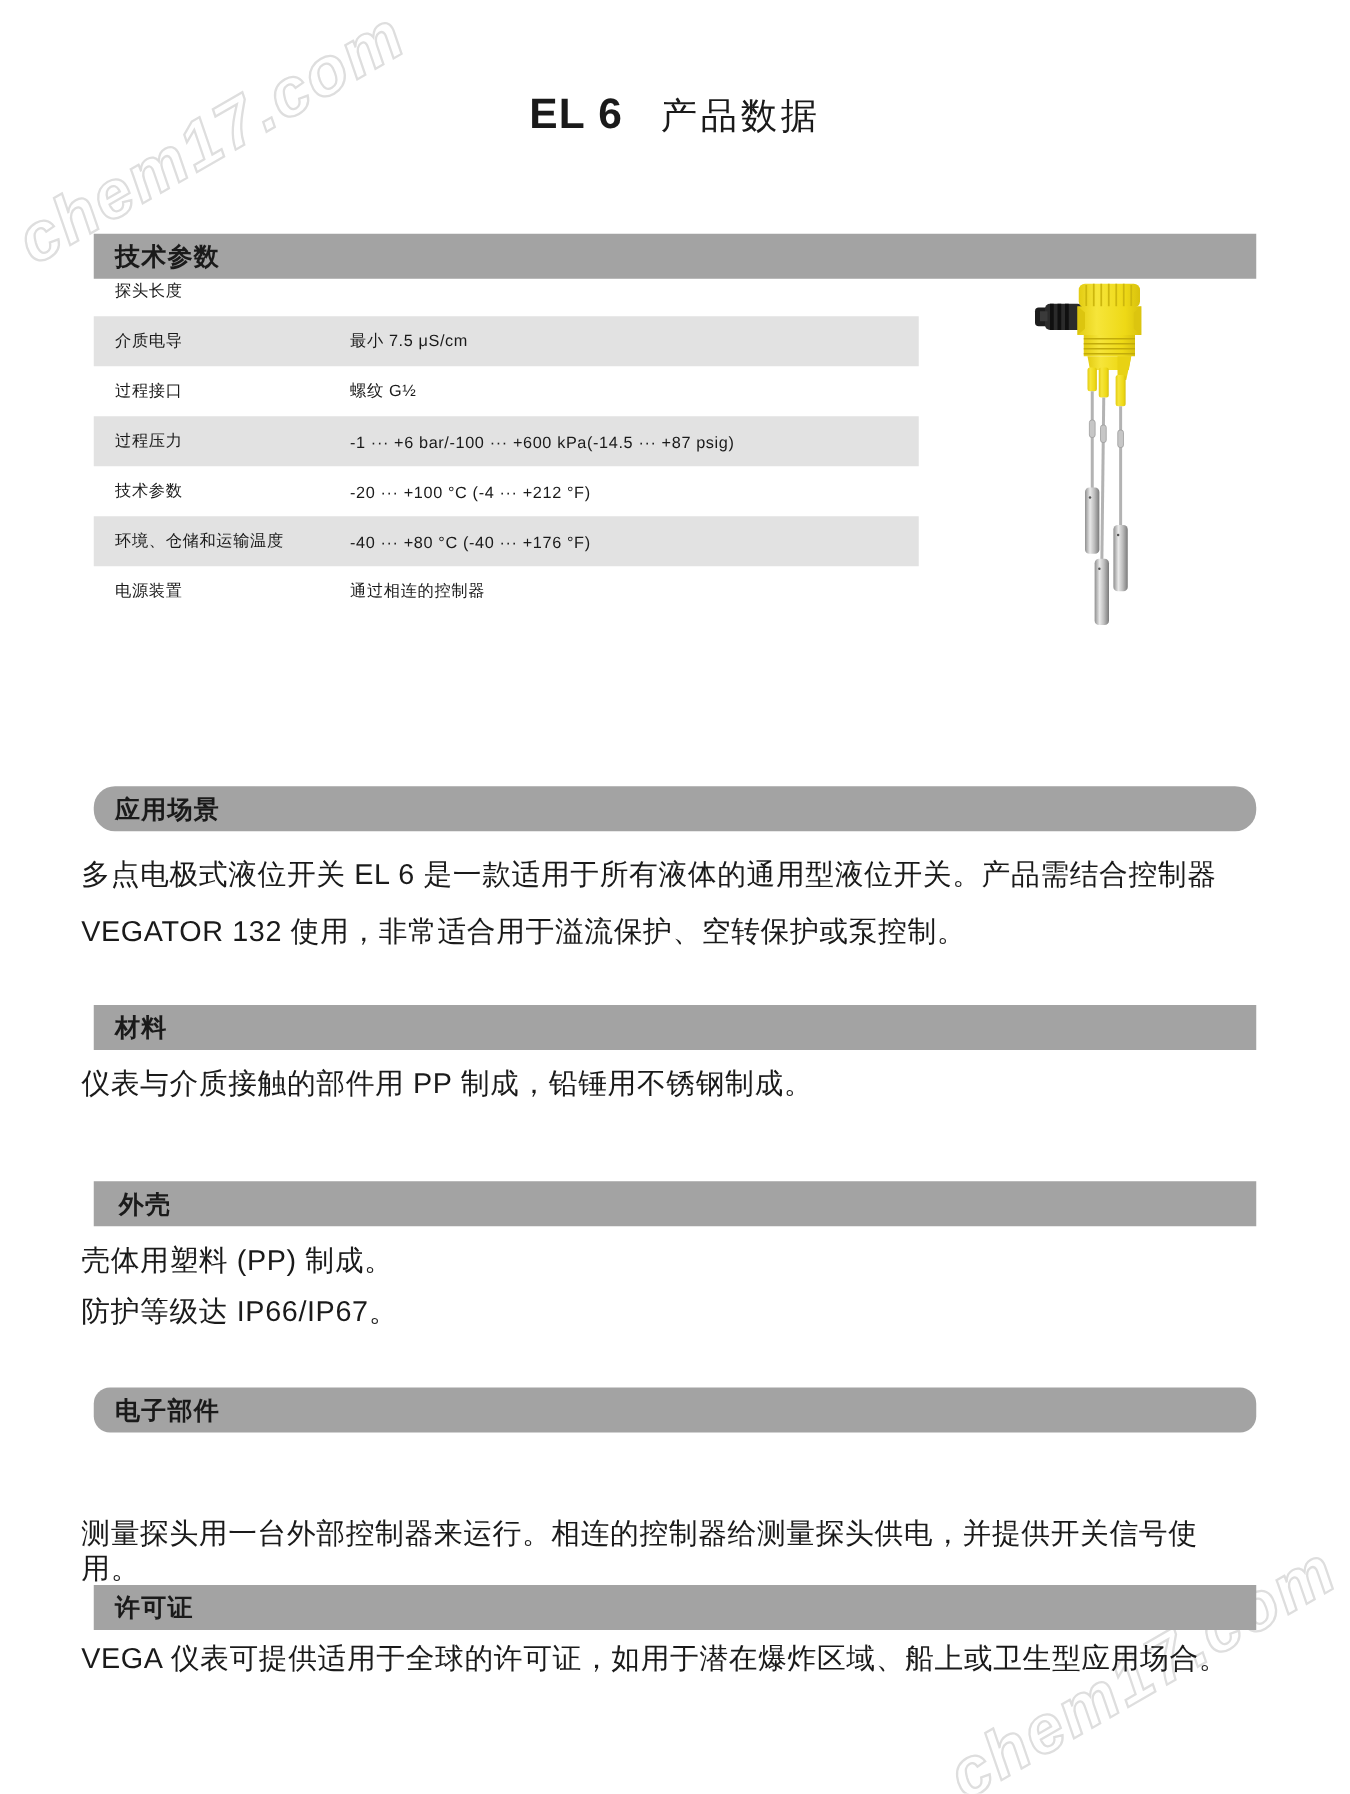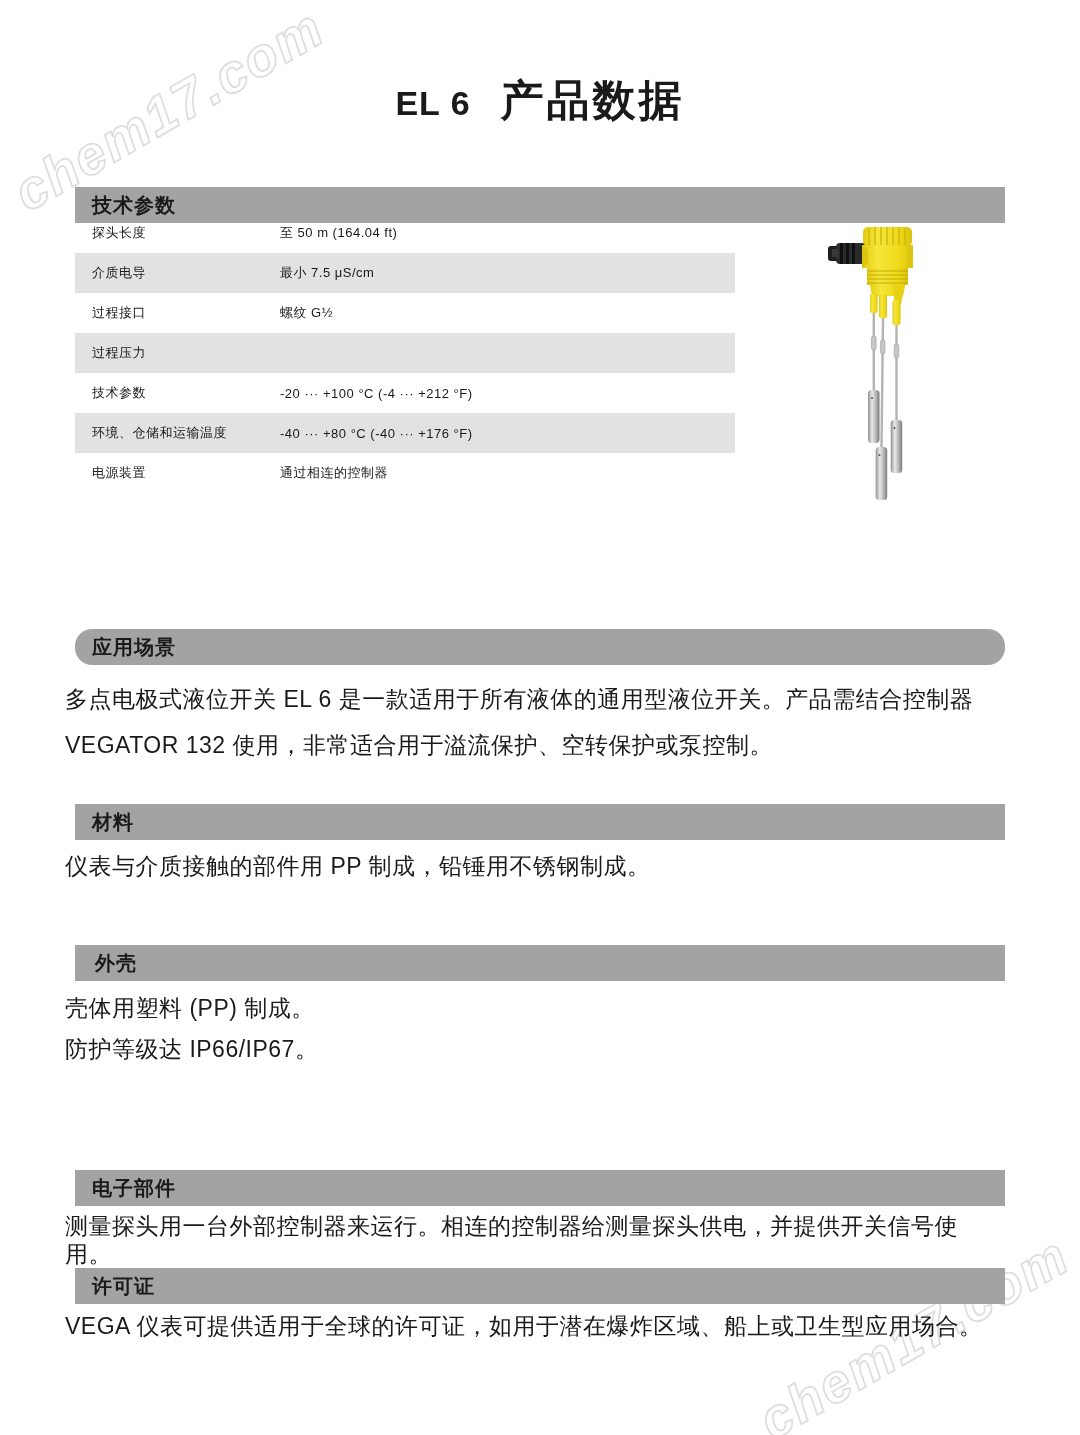--- a/index.html
+++ b/index.html
@@ -14,33 +14,33 @@
   .wm-tl { left:0px; top:0px; }
   .wm-br { left:745px; top:1228px; }
   .wm text {
     font-family:"Liberation Sans","DejaVu Sans",sans-serif;
     font-style:italic; font-weight:bold; font-size:54px; letter-spacing:2px;
     fill:none; stroke:#dedede; stroke-width:1.8px;
   }
   
   .title { position:absolute; top:72px; left:0; width:100%; text-align:center; z-index:1; }
   .title .model { font-size:34px; font-weight:800; letter-spacing:1px; }
-  .title .suffix { font-size:43px; font-weight:700; margin-left:30px; letter-spacing:3px; }
+  .title .suffix { font-size:29px; font-weight:400; margin-left:30px; letter-spacing:3px; }
   
   .section-bar {
     position:absolute; left:75px; width:930px; height:36px;
     background:#a3a3a3; display:flex; align-items:center;
     padding-left:17px; z-index:1;margin-top:16px;
   }
   .section-bar span { font-size:20px; font-weight:700; letter-spacing:1px; }
   .bar-tech     { top:171px; }
   .bar-app      { top:613px;border-radius:17px; }
   .bar-material { top:788px; }
   .bar-housing  { top:929px;padding-left:20px; }
-  .bar-elec     { top:1154px; }
+  .bar-elec     { top:1094px;border-radius:13px; }
   .bar-approval { top:1252px; }
   
   .tech-table { position:absolute; left:75px; top:213px; width:660px; z-index:1; }
   .trow { display:flex; align-items:center; height:40px; font-size:13px; letter-spacing:0.5px; }
   .trow:nth-child(even) { background:#E2E2E2; }
   .tlabel { flex:none; width:205px; padding-left:17px; }
   .tvalue { flex:1; white-space:nowrap; }
   
   .para { position:absolute; left:65px; width:930px; font-size:23px;
           letter-spacing:0.5px; z-index:1; }
@@ -69,32 +69,32 @@
     <span class="model">EL 6</span><span class="suffix">产品数据</span>
   </div>
 
   <div class="section-bar bar-tech">
     <span>技术参数</span>
   </div>
 
   <div class="tech-table">
     <div class="trow">
       <span class="tlabel">探头长度</span>
-      <span class="tvalue">至 50 m (164.04 ft)</span>
     </div>
     <div class="trow">
       <span class="tlabel">介质电导</span>
       <span class="tvalue">最小 7.5 μS/cm</span>
     </div>
     <div class="trow">
       <span class="tlabel">过程接口</span>
       <span class="tvalue">螺纹 G½</span>
     </div>
     <div class="trow">
       <span class="tlabel">过程压力</span>
+      <span class="tvalue">-1 ··· +6 bar/-100 ··· +600 kPa(-14.5 ··· +87 psig)</span>
     </div>
     <div class="trow">
       <span class="tlabel">技术参数</span>
       <span class="tvalue">-20 ··· +100 °C (-4 ··· +212 °F)</span>
     </div>
     <div class="trow">
       <span class="tlabel">环境、仓储和运输温度</span>
       <span class="tvalue">-40 ··· +80 °C (-40 ··· +176 °F)</span>
     </div>
     <div class="trow">

